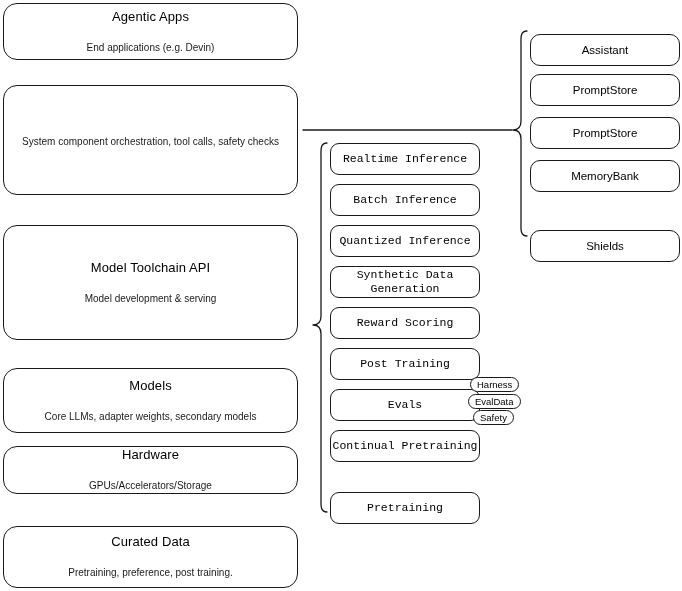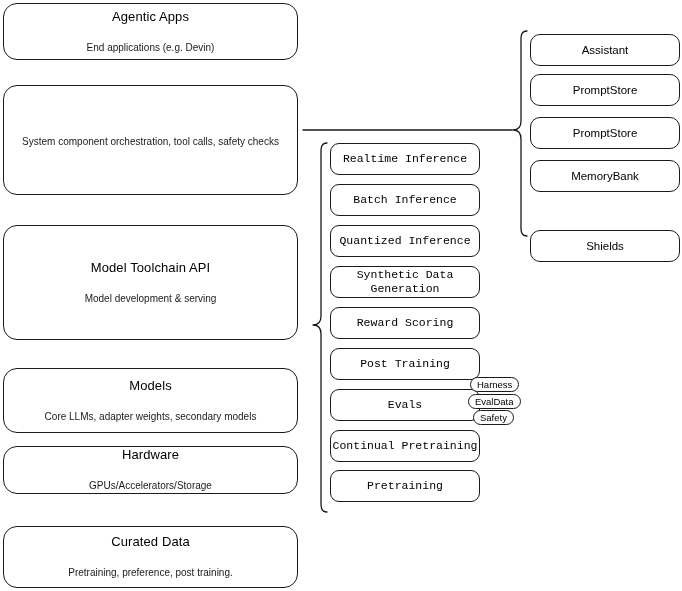--- a/index.html
+++ b/index.html
@@ -180,21 +180,21 @@
   </div>
   <div class="box mid-box" style="top:348px;">
     <span>Post Training</span>
   </div>
   <div class="box mid-box" style="top:389px;">
     <span>Evals</span>
   </div>
   <div class="box mid-box" style="top:430px;">
     <span>Continual Pretraining</span>
   </div>
-  <div class="box mid-box" style="top:470px;">
+  <div class="box mid-box" style="top:492px;">
     <span>Pretraining</span>
   </div>
 
   <div class="badge" style="left:470px; top:377px;">
     <span>Harness</span>
   </div>
   <div class="badge" style="left:468px; top:394px;">
     <span>EvalData</span>
   </div>
   <div class="badge" style="left:473px; top:410px;">

